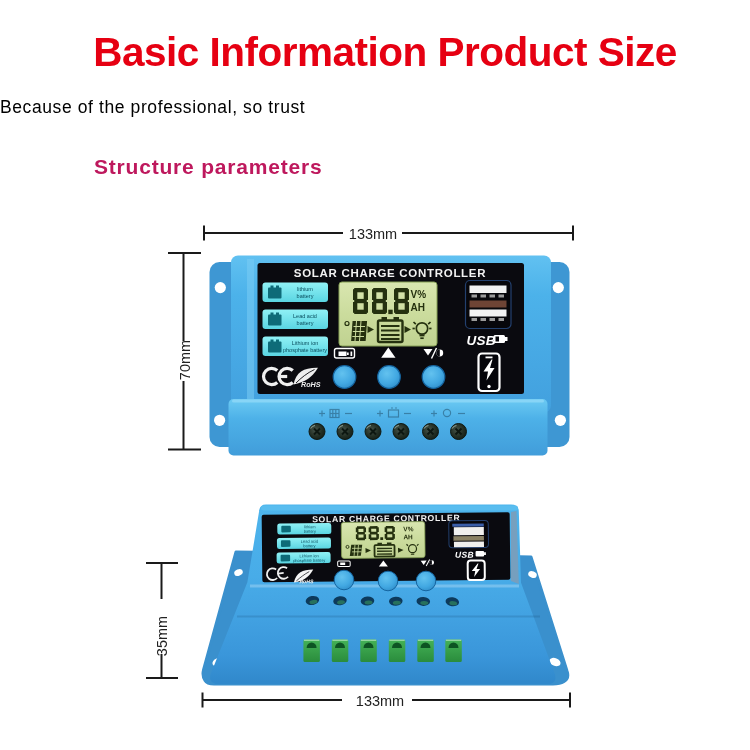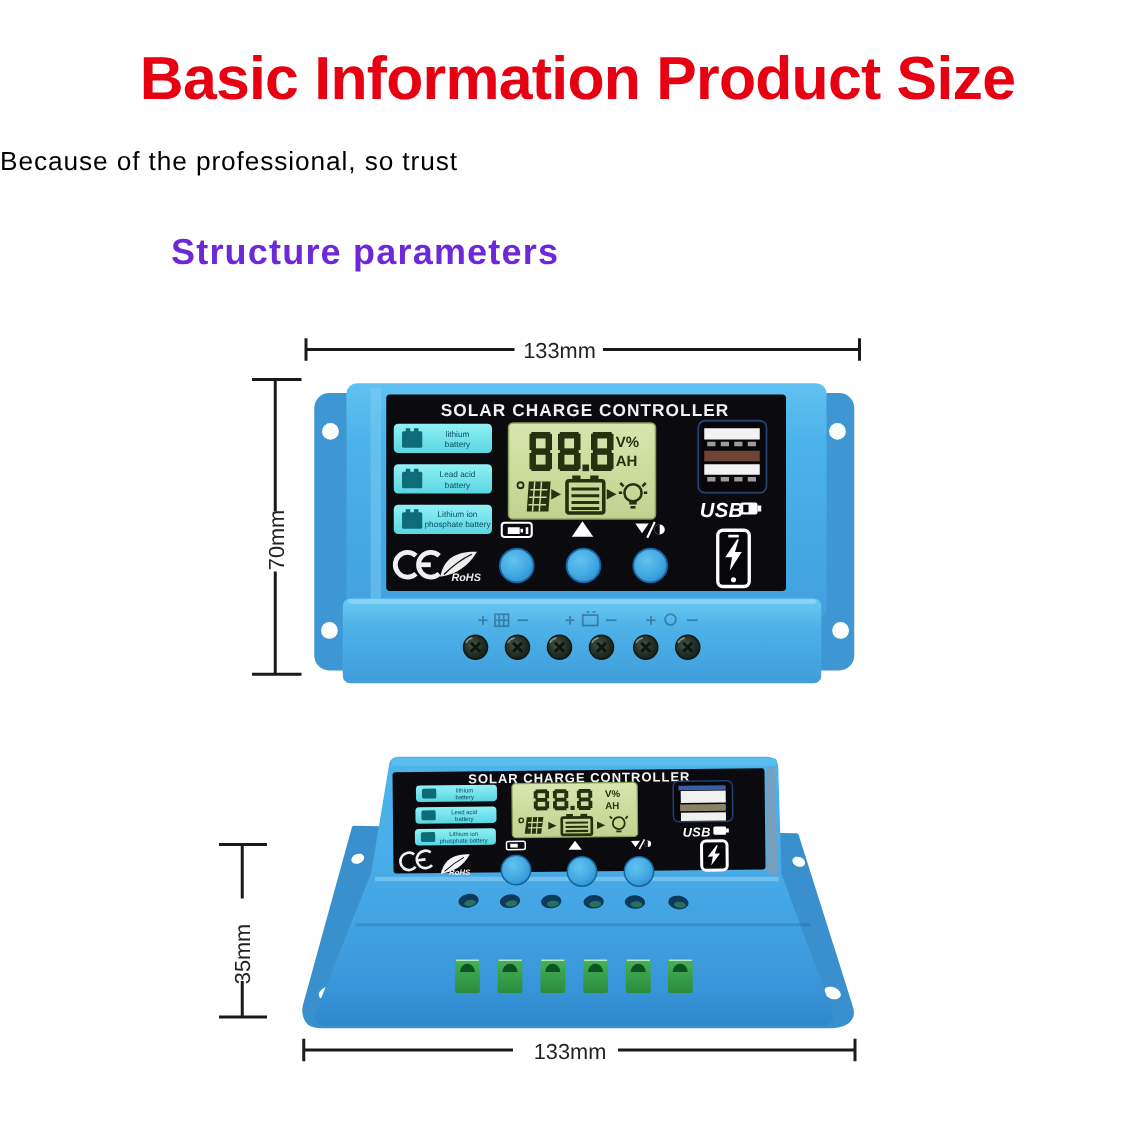--- a/index.html
+++ b/index.html
@@ -3,21 +3,21 @@
 <meta charset="utf-8">
 <style>
 html,body{margin:0;padding:0;background:#fff;width:750px;height:750px;overflow:hidden}
 body{font-family:"Liberation Sans",sans-serif;position:relative}
 .abs{position:absolute}
 </style>
 </head>
 <body>
 <div class="abs" style="left:10px;top:29px;width:750px;text-align:center;font-size:40.5px;font-weight:bold;color:#e60012;letter-spacing:-0.5px;">Basic Information Product Size</div>
 <div class="abs" style="left:0;top:87px;width:744px;text-align:left;font-size:17.5px;color:#000000;letter-spacing:0.6px;margin-top:10px;">Because of the professional, so trust</div>
-<div class="abs" style="left:94px;top:155px;font-size:24px;color:#6d28d9;font-weight:bold;letter-spacing:0.8px;margin-left:20px;">Structure parameters</div>
+<div class="abs" style="left:94px;top:155px;font-size:21px;color:#be185d;font-weight:bold;letter-spacing:0.8px;">Structure parameters</div>
 
 <svg class="abs" style="left:140px;top:210px;" width="480" height="260" viewBox="140 210 480 260">
 <defs>
 <linearGradient id="bodyGrad" x1="0" y1="0" x2="0" y2="1">
  <stop offset="0" stop-color="#61c1f1"></stop>
         <stop offset="0.25" stop-color="#4cb2ea"></stop>
  <stop offset="0.7" stop-color="#46a7e3"></stop>
         <stop offset="1" stop-color="#42a0de"></stop>
 </linearGradient>
 <linearGradient id="tbGrad" x1="0" y1="0" x2="0" y2="1">

